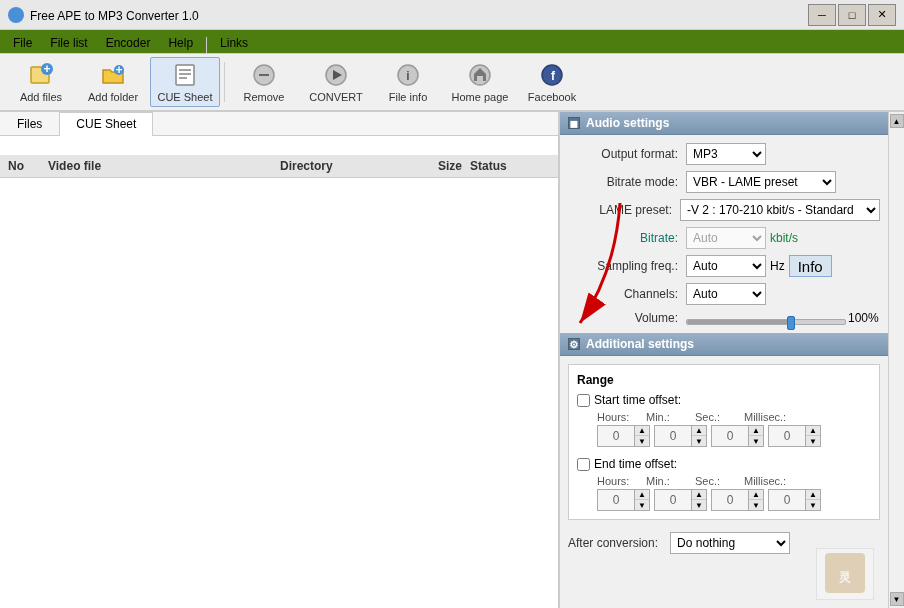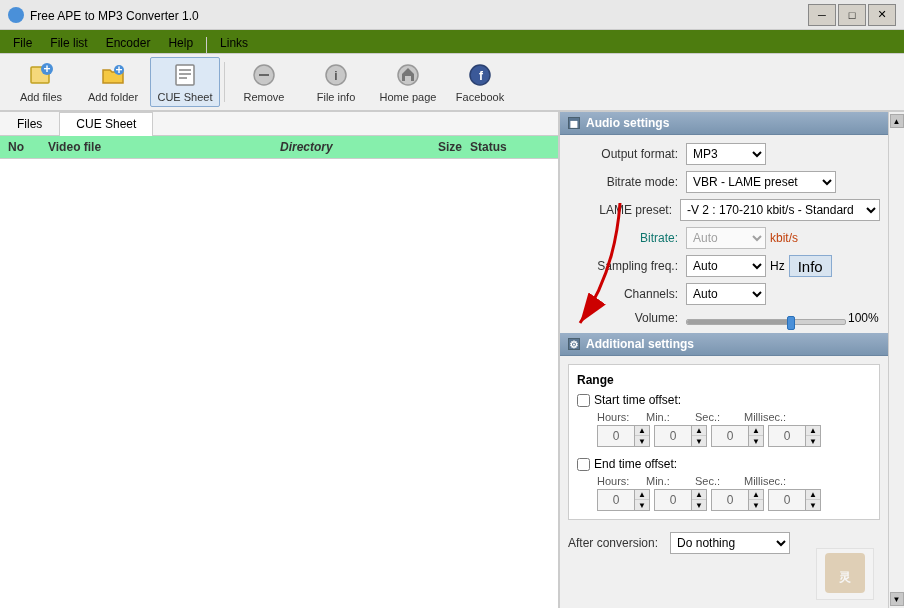--- a/index.html
+++ b/index.html
@@ -92,29 +92,30 @@
       border-color: #ccc;
       border-bottom-color: #fff;
       margin-bottom: -1px;
       z-index: 1;
     }
 
     
     .file-table { flex: 1; overflow: auto; }
     .table-header {
       display: flex;
-      background: #86efac;
+      background: #e5e5e5;
       border-bottom: 1px solid #ccc;
       padding: 4px 8px;
       font-weight: bold;
       color: #333;
+      margin-top: 19px;
     }
     .col-no { width: 40px; }
     .col-file { flex: 1; }
-    .col-dir { width: 130px; font-style: italic; }
+    .col-dir { width: 130px; }
     .col-size { width: 60px; text-align: right; padding-right: 8px; }
     .col-status { width: 80px; }
 
     
     .right-panel {
       flex: 1;
       background: #f0f0f0;
       overflow-y: auto;
       display: flex;
       flex-direction: column;
@@ -277,20 +278,29 @@
     <div class="toolbar-btn">
       <div class="toolbar-icon">
         <svg width="28" height="28" viewBox="0 0 28 28">
           <circle cx="14" cy="14" r="10" fill="#c8c8c8" stroke="#999" stroke-width="1.5"></circle>
           <line x1="9" y1="14" x2="19" y2="14" stroke="#666" stroke-width="2"></line>
         </svg>
       </div>
       <span class="toolbar-label">Remove</span>
     </div>
 
+    <div class="toolbar-btn">
+      <div class="toolbar-icon">
+        <svg width="28" height="28" viewBox="0 0 28 28">
+          <circle cx="14" cy="14" r="10" fill="#c8c8c8" stroke="#999" stroke-width="1.5"></circle>
+          <polygon points="11,9 20,14 11,19" fill="#555"></polygon>
+        </svg>
+      </div>
+      <span class="toolbar-label">CONVERT</span>
+    </div>
 
     <div class="toolbar-btn">
       <div class="toolbar-icon">
         <svg width="28" height="28" viewBox="0 0 28 28">
           <circle cx="14" cy="14" r="10" fill="#c8c8c8" stroke="#999" stroke-width="1.5"></circle>
           <text x="14" y="19" text-anchor="middle" fill="#555" font-size="13" font-weight="bold">i</text>
         </svg>
       </div>
       <span class="toolbar-label">File info</span>
     </div>
@@ -379,21 +389,21 @@
             </select>
           </div>
         </div>
 
         <div class="setting-row">
           <div class="setting-label" style="color:#0f766e;">Bitrate:</div>
           <div class="setting-control">
             <select style="width:80px;" disabled="">
               <option>Auto</option>
             </select>
-            <span style="color:#c2410c;">kbit/s</span>
+            <span style="color:#15803d;">kbit/s</span>
           </div>
         </div>
 
         <div class="setting-row">
           <div class="setting-label">Sampling freq.:</div>
           <div class="setting-control">
             <select style="width:80px;">
               <option>Auto</option>
               <option>44100</option>
               <option>48000</option>

